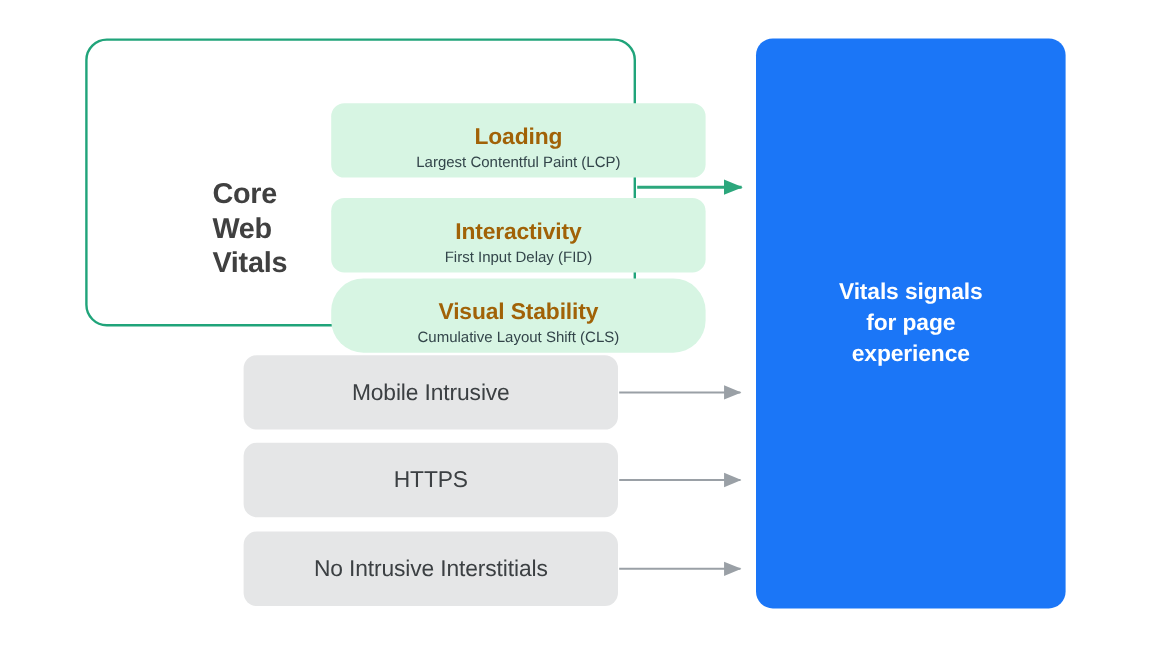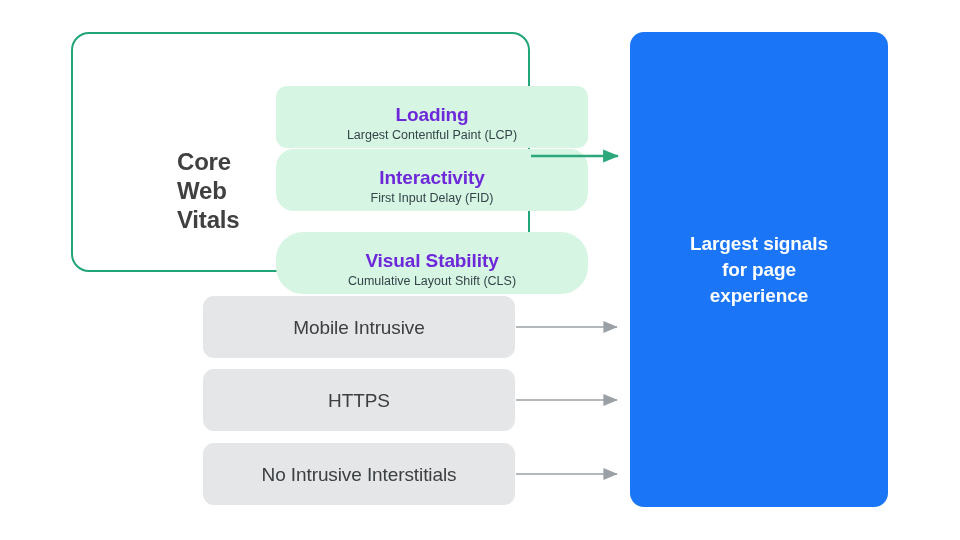--- a/index.html
+++ b/index.html
@@ -56,25 +56,25 @@
     width: 312px;
     height: 62px;
     background: #D7F5E3;
     border-radius: 11px;
     display: flex;
     flex-direction: column;
     align-items: center;
     justify-content: center;
   }
   #metric-card-0 { top: 52px; }
-  #metric-card-1 { top: 115px; border-radius: 18px; }
+  #metric-card-1 { top: 131px; }
   #metric-card-2 { top: 198px; border-radius: 27px; }
 
   .metric-title {
-    color: #6d28d9;
+    color: #a16207;
     font-size: 19px;
     font-weight: bold;
     line-height: 23px;
     letter-spacing: -0.1px;
     margin-top: 12px;
   }
   .metric-subtitle {
     color: #33454A;
     font-size: 12.5px;
     font-weight: normal;
@@ -172,21 +172,21 @@
     <span class="signal-label">Mobile Intrusive</span>
   </div>
   <div class="signal-card" id="signal-card-1">
     <span class="signal-label">HTTPS</span>
   </div>
   <div class="signal-card" id="signal-card-2">
     <span class="signal-label">No Intrusive Interstitials</span>
   </div>
 
   <div id="outcome-box">
-    <div id="outcome-text">Largest signals
+    <div id="outcome-text">Vitals signals
 for page
 experience</div>
   </div>
 
   <svg id="arrows" viewBox="0 0 960 540" width="960" height="540" xmlns="http://www.w3.org/2000/svg">
     <defs>
       <marker id="arrowhead-green" markerWidth="7" markerHeight="7" refX="6.2" refY="3.1" orient="auto" markerUnits="strokeWidth">
         <path d="M0,0.4 L6.6,3.1 L0,5.8 z" fill="#2CA77C"></path>
       </marker>
       <marker id="arrowhead-gray" markerWidth="9" markerHeight="9" refX="8" refY="4" orient="auto" markerUnits="strokeWidth">

